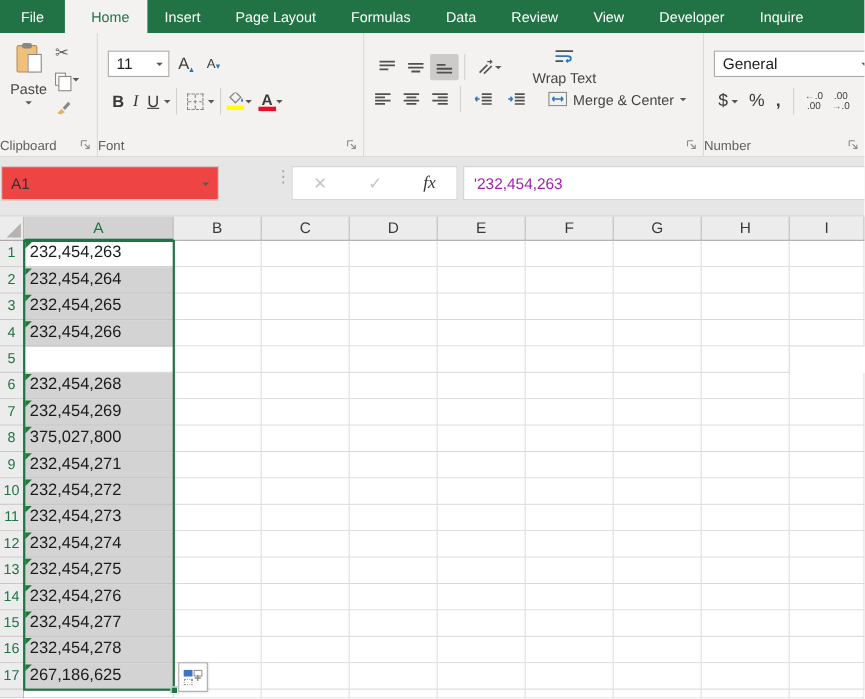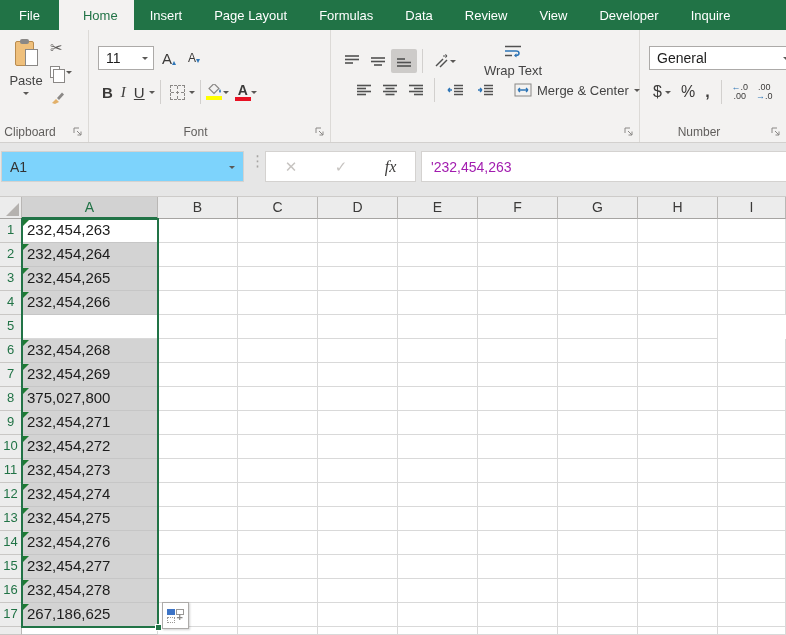--- a/index.html
+++ b/index.html
@@ -12,21 +12,21 @@
 
   
   .tabbar{position:absolute;top:0;left:0;right:0;height:30px;background:var(--green);display:flex;align-items:stretch;}
   .tab{color:#fff;font-size:13px;display:flex;align-items:center;padding:0 16px;cursor:default;}
   .tab.file{padding:0 19px;background:var(--green);}
   .tab.active{background:var(--ribbon-bg);color:var(--green);padding-left:24px;}
 
   
   .ribbon{position:absolute;top:30px;left:0;right:0;height:113px;background:var(--ribbon-bg);border-bottom:1px solid #d2d0ce;display:flex;}
   .rgroup{position:relative;height:100%;border-right:1px solid #dcdad7;flex:none;}
-  .glabel{position:absolute;bottom:3px;left:0;right:28px;text-align:center;font-size:12px;color:#605e5c;white-space:nowrap;}
+  .glabel{position:absolute;bottom:3px;left:0;right:28px;font-size:12px;color:#605e5c;white-space:nowrap;}
   .launcher{position:absolute;bottom:4px;right:4px;width:12px;height:12px;}
   .dd{width:0;height:0;border:3.5px solid transparent;border-top-color:#5a5856;display:inline-block;margin-top:4px;flex:none;}
   .vsep{width:1px;height:24px;background:#d2d0ce;margin:0 5px;flex:none;}
 
   
   .g-clipboard{width:89px;}
   .paste-btn{position:absolute;left:5px;top:7px;width:42px;height:88px;display:flex;flex-direction:column;align-items:center;}
   .clipboard-icon{position:relative;width:23px;height:28px;margin-top:2px;}
   .clipboard-icon .board{position:absolute;left:0;top:2px;width:19px;height:25px;background:#efc07c;border:1px solid #b98b4e;border-radius:2px;}
   .clipboard-icon .clip{position:absolute;left:5px;top:0;width:9px;height:5px;background:#8a8886;border-radius:2px;}
@@ -55,37 +55,37 @@
   .border-icon{width:15px;height:15px;border:1px dashed #8a8886;position:relative;display:inline-block;}
   .border-icon::before{content:"";position:absolute;left:0;right:0;top:6px;border-top:1px dashed #8a8886;}
   .border-icon::after{content:"";position:absolute;top:0;bottom:0;left:6px;border-left:1px dashed #8a8886;}
   .stack{display:flex;flex-direction:column;align-items:center;line-height:1;background:none;border:none;}
   .stack .a{font-size:14px;color:#3b3a39;font-weight:bold;line-height:12px;}
   .cbar{width:16px;height:4px;margin-top:1px;}
 
   
   .g-align{width:309px;}
   .al-row1{position:absolute;top:14px;left:8px;display:flex;align-items:center;}
-  .al-row2{position:absolute;top:48px;left:20px;display:flex;align-items:center;}
+  .al-row2{position:absolute;top:48px;left:4px;display:flex;align-items:center;}
   .abtn{width:26px;height:24px;display:flex;align-items:center;justify-content:center;background:none;border:none;border-radius:2px;}
   .abtn.on{background:#cdcbc9;}
   .lbl-btn{display:flex;align-items:center;gap:5px;font-size:13px;color:#444;background:none;border:none;margin-left:8px;white-space:nowrap;}
 
   
   .g-number{flex:1;border-right:none;overflow:hidden;min-width:0;}
   .num-row1{position:absolute;top:16px;left:9px;display:flex;}
   .num-row2{position:absolute;top:50px;left:9px;display:flex;align-items:center;gap:2px;}
   .combo.nfmt{width:146px;}
   .nbtn{font-size:16px;color:#3b3a39;background:none;border:none;padding:0 4px;display:flex;align-items:center;}
   .incdec{display:flex;flex-direction:column;line-height:9px;font-size:9px;color:#3b3a39;background:none;border:none;padding:0 3px;}
   .incdec .blue{color:var(--icon-blue);}
 
   
   .fbar{position:absolute;top:143px;left:0;right:0;height:54px;background:#e6e6e6;border-bottom:1px solid #cdcbc9;}
-  .namebox{position:absolute;left:1px;top:8px;width:243px;height:31px;background:#7dd3fc;border:1px solid #d4d2d0;display:flex;align-items:center;padding:0 8px;font-size:14px;color:#333;gap:48px;}
+  .namebox{position:absolute;left:1px;top:8px;width:198px;height:31px;background:#ef4444;border:1px solid #d4d2d0;display:flex;align-items:center;padding:0 8px;font-size:14px;color:#333;gap:48px;}
   .namebox .dd{margin-left:auto;}
   .fdots{position:absolute;left:250px;top:13px;color:#a6a4a2;font-size:15px;line-height:9px;letter-spacing:0;}
   .fbtns{position:absolute;left:265px;top:8px;width:151px;height:31px;background:#fff;border:1px solid #d4d2d0;display:flex;align-items:center;justify-content:space-around;}
   .fx-cancel,.fx-enter{font-size:15px;color:#c6c3c0;background:none;border:none;}
   .fx-btn{font-family:"Liberation Serif",serif;font-style:italic;font-size:16px;color:#3b3a39;background:none;border:none;}
   .finput{position:absolute;left:421px;top:8px;right:0;height:31px;background:#fff;border:1px solid #d4d2d0;border-right:none;display:flex;align-items:center;padding:0 9px;font-size:14px;color:#a21caf;}
 
   
   .sheet{position:absolute;top:197px;left:0;right:0;bottom:0;background:#fff;}
   .srow{display:grid;grid-template-columns:22px 136px repeat(7,80px) minmax(0,1fr);height:24px;}

